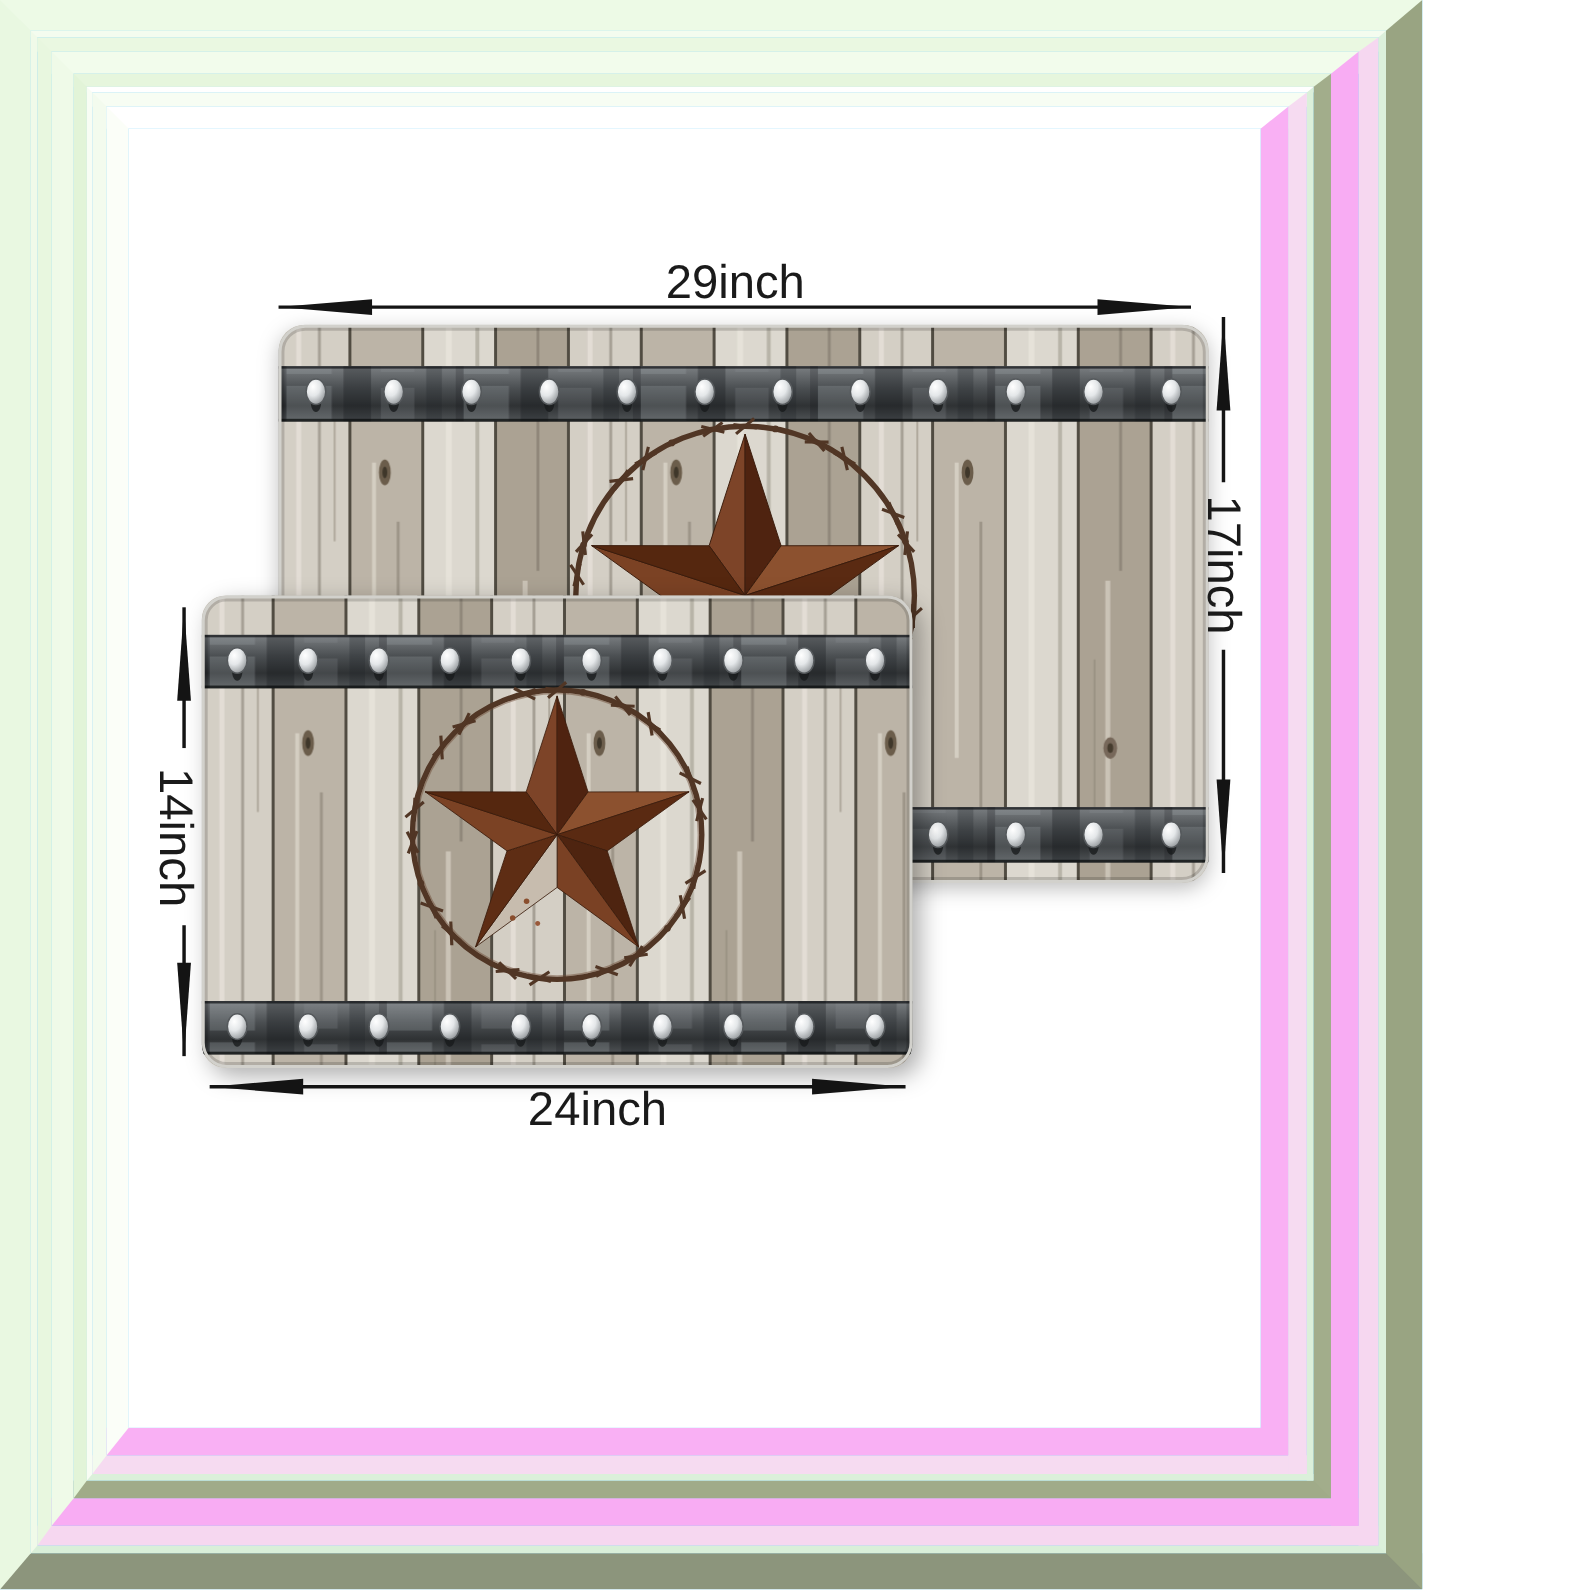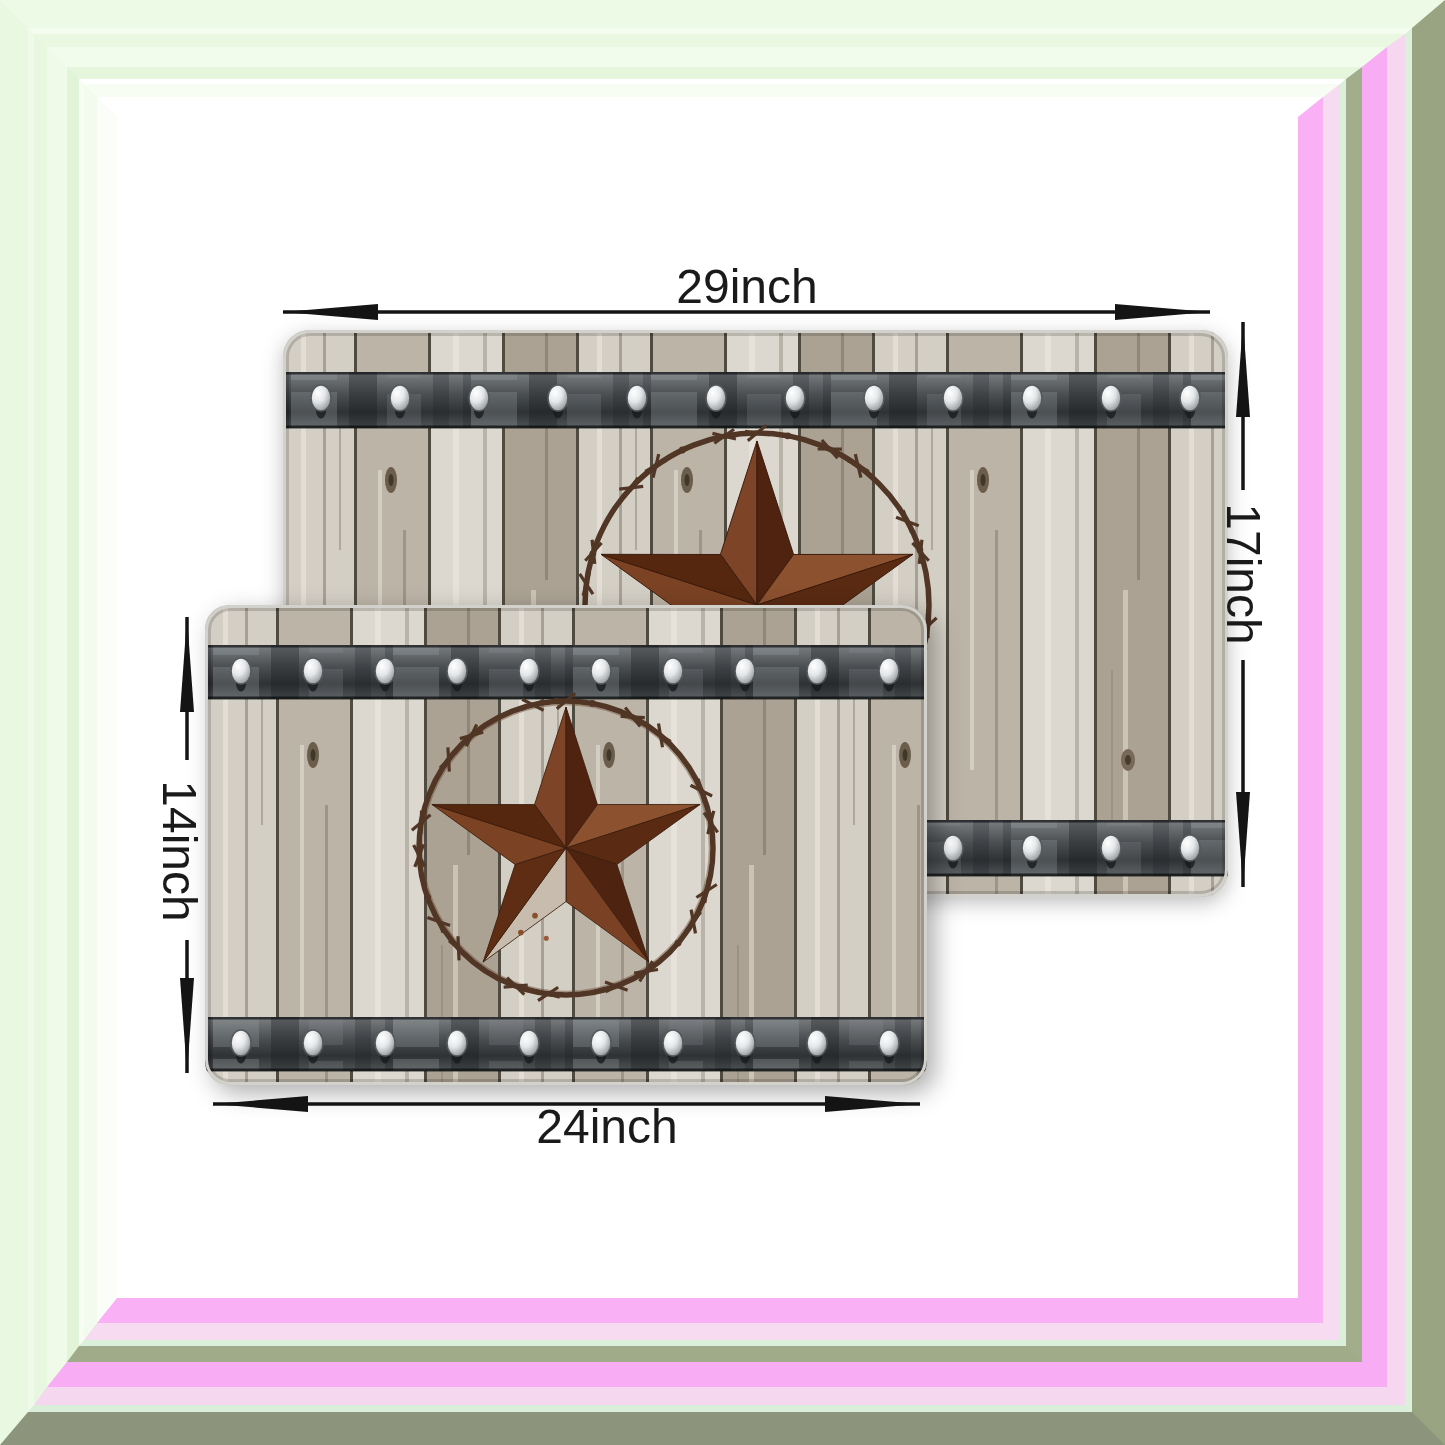--- a/index.html
+++ b/index.html
@@ -1,16 +1,16 @@
 <!DOCTYPE html>
 <html><head>
 <meta charset="utf-8">
 <style>
   html,body{margin:0;padding:0;background:#ffffff;}
-  .canvas{position:relative;width:1445px;height:1445px;overflow:hidden;background:#7dd3fc;
+  .canvas{position:relative;width:1293px;height:1445px;overflow:hidden;background:#7dd3fc;
           font-family:"Liberation Sans",sans-serif;}
   .f{box-sizing:border-box;width:100%;height:100%;border-style:solid;}
   
   .f1{border-width:28px 33px 33px 28px;border-color:#edfae6 #99a482 #8c957c #e9f8e1;}
   .f2{border-width:6px 7px 7px 6px;border-color:#f4fcef #dcf0db #d9efd9 #f0fae9;}
   .f3{border-width:13px 18px 18px 13px;border-color:#eaf8e1 #f6d7f0 #f6d7f0 #e8f7df;}
   .f4{border-width:20px 25px 25px 20px;border-color:#f2fcec #f8acf3 #f8acf3 #effae8;}
   .f5{border-width:12px 16px 16px 12px;border-color:#e6f6dd #a2ad8b #a0ab89 #e2f4d8;}
   .f6{border-width:5px 6px 6px 5px;border-color:#ffffff #dbf0da #dbf0da #f8fdf4;}
   .f7{border-width:13px 17px 17px 13px;border-color:#f7fdf3 #f6dbf1 #f6dbf1 #f3fbee;}

